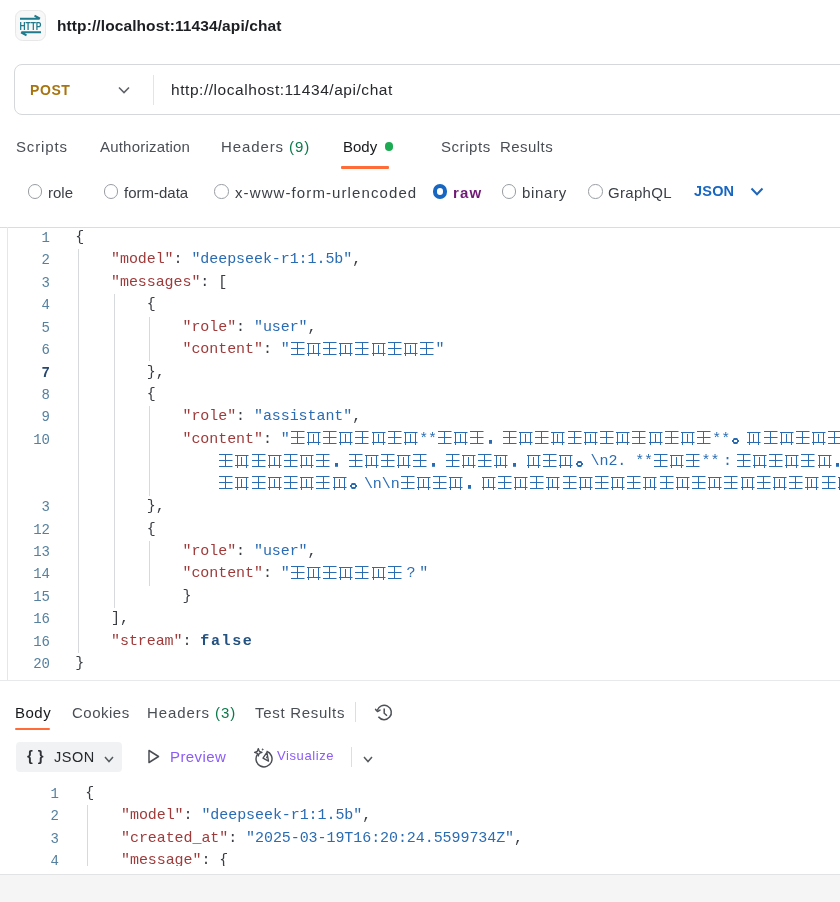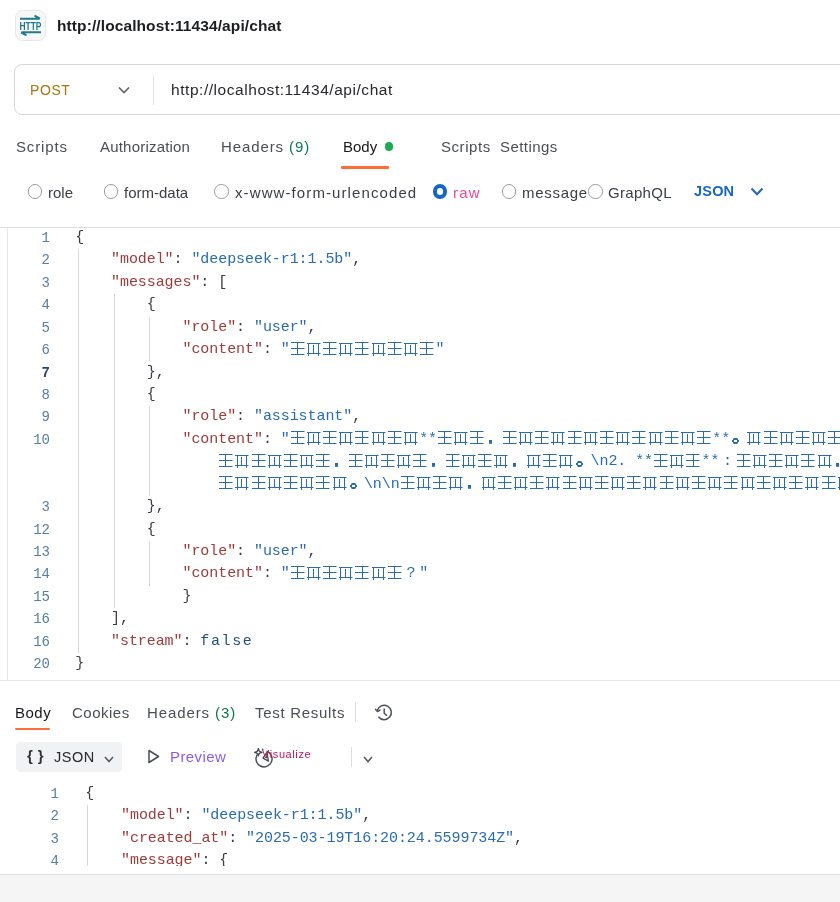--- a/index.html
+++ b/index.html
@@ -2,48 +2,48 @@
 <html><head><meta charset="utf-8">
 <style>
 html,body{margin:0;padding:0}
 body{width:840px;height:902px;position:relative;overflow:hidden;background:#fff;
  font-family:"Liberation Sans",sans-serif;-webkit-font-smoothing:antialiased}
 .abs{position:absolute}
 
 .title{left:57px;top:17px;font-size:15.5px;font-weight:700;color:#1c1e22;letter-spacing:.1px}
 
 .urlbox{left:14px;top:64px;width:840px;height:51px;border:1px solid #d5d8da;border-radius:8px;box-sizing:border-box}
-.post{left:30px;top:82px;font-size:14px;font-weight:400;color:#a8740f;letter-spacing:.6px}
+.post{left:30px;top:82px;font-size:14px;font-weight:700;color:#a8740f;letter-spacing:.6px}
 .vsep1{left:153px;top:75px;width:1px;height:30px;background:#e2e4e6}
 .url{left:171px;top:81px;font-size:15.5px;color:#26282c;letter-spacing:.55px}
 
 .tab{top:138px;font-size:15px;color:#4a4f56}
 .tabact{color:#17191c}
 .grn{color:#0b7a4b}
 .dot{left:384.7px;top:142.4px;width:8.5px;height:8.5px;border-radius:50%;background:#1cab53}
 .tabline{left:341px;top:166px;width:48px;height:2.5px;background:#ff6c37;border-radius:1px}
 
 .rad{top:184px;width:14.5px;height:14.5px;border-radius:50%;border:1.5px solid #989da3;box-sizing:border-box}
 .radon{border:4.4px solid #1766c2}
 .rlab{top:184px;font-size:15px;color:#3a3f46}
-.rlabon{color:#ec4899;font-weight:400;letter-spacing:1.2px}
+.rlabon{color:#701a75;font-weight:700;letter-spacing:1.2px}
 .json{left:694px;top:183px;font-size:14.5px;font-weight:700;color:#1766c2;letter-spacing:.2px}
 
 .edtop{left:0;top:227px;width:840px;height:1px;background:#dadcde}
 .edleft{left:7px;top:227px;width:1px;height:453px;background:#e4e6e8}
 .row{position:absolute;left:0;width:840px;height:22.42px;line-height:22.42px;white-space:pre;
  font-family:"Liberation Mono",monospace;font-size:15px;letter-spacing:-0.07px}
 .ln{position:absolute;left:0;width:50px;text-align:right;display:inline-block;
  font-size:14px;color:#55809f;letter-spacing:0}
 .lnb{color:#27486e;font-weight:700}
 .code{position:absolute;left:75.3px;color:#3a3e44}
 .k{color:#9f3a3a}
 .s{color:#2a6cb3}
 .p{color:#3a3e44}
-.b{color:#235180;font-weight:400;letter-spacing:1.6px}
+.b{color:#235180;font-weight:700;letter-spacing:1.6px}
 .ig{position:absolute;width:1px;background:#d7dadc}
 
 .z0,.z1,.pa,.pb{display:inline-block;width:16.2px;height:15.5px;vertical-align:-3px;
  background-repeat:no-repeat}
 .z0{background-image:linear-gradient(currentColor,currentColor),linear-gradient(currentColor,currentColor),linear-gradient(currentColor,currentColor),linear-gradient(currentColor,currentColor);
  background-size:13.5px 1.4px,13.5px 1.4px,13.5px 1.4px,1.4px 13.4px;
  background-position:1px 1px,1px 7px,1px 13px,7.2px 1px}
 .z1{background-image:linear-gradient(currentColor,currentColor),linear-gradient(currentColor,currentColor),linear-gradient(currentColor,currentColor),linear-gradient(currentColor,currentColor),linear-gradient(currentColor,currentColor);
  background-size:13.5px 1.4px,13.5px 1.4px,1.4px 13px,1.4px 13px,1.4px 8px;
  background-position:1px 2.2px,1px 12.2px,2.2px 2.2px,12px 2.2px,7.1px 4px}
@@ -53,21 +53,21 @@
 
 .div2{left:0;top:680px;width:840px;height:1px;background:#e7e9eb}
 .rtab{top:704px;font-size:15px;color:#4a4f56}
 .rtabact{color:#17191c}
 .rline{left:15px;top:727.5px;width:35px;height:2.5px;background:#ff6c37;border-radius:1px}
 .vsep2{left:355px;top:702px;width:1px;height:20px;background:#dcdfe2}
 .btn{left:16px;top:742px;width:106px;height:30px;background:#f1f2f3;border-radius:4px}
 .btxt{left:54px;top:749px;font-size:14.5px;color:#25282c;letter-spacing:.5px}
 .brace{left:27px;top:747px;font-size:15px;color:#2f3337;font-weight:600;letter-spacing:1px}
 .ptxt{left:170px;top:748px;font-size:15px;color:#8b5cf6;letter-spacing:.4px}
-.vtxt{left:262px;top:748px;font-size:11px;color:#be185d;letter-spacing:.6px}
+.vtxt{left:277px;top:748px;font-size:13px;color:#8b5cf6;letter-spacing:.6px}
 .vsep3{left:351px;top:747px;width:1px;height:20px;background:#dcdfe2}
 .rln{left:0;width:59px}
 .rcode{left:85.3px}
 .rclip{left:0;top:778px;width:840px;height:88px;overflow:hidden}
 
 .footer{left:0;top:874px;width:840px;height:28px;background:#f5f5f6;border-top:1px solid #e1e3e5;box-sizing:border-box}
 svg{position:absolute;overflow:visible}
 </style></head>
 <body>
 
@@ -88,33 +88,33 @@
 </svg>
 <div class="abs vsep1"></div>
 <span class="abs url">http://localhost:11434/api/chat</span>
 
 <span class="abs tab" style="left:16px;letter-spacing:.85px">Scripts</span>
 <span class="abs tab" style="left:100px;letter-spacing:.2px">Authorization</span>
 <span class="abs tab" style="left:221px;letter-spacing:.9px">Headers <span class="grn">(9)</span></span>
 <span class="abs tab tabact" style="left:343px">Body</span>
 <div class="abs dot"></div>
 <span class="abs tab" style="left:441px;letter-spacing:.55px">Scripts</span>
-<span class="abs tab" style="left:500px;letter-spacing:.45px">Settings</span>
+<span class="abs tab" style="left:500px;letter-spacing:.45px">Results</span>
 <div class="abs tabline"></div>
 
 <div class="abs rad" style="left:27.5px"></div>
 <span class="abs rlab" style="left:48px">role</span>
 <div class="abs rad" style="left:103.5px"></div>
 <span class="abs rlab" style="left:124px">form-data</span>
 <div class="abs rad" style="left:214px"></div>
 <span class="abs rlab" style="left:235px;letter-spacing:1.1px">x-www-form-urlencoded</span>
 <div class="abs rad radon" style="left:432.5px"></div>
 <span class="abs rlab rlabon" style="left:453px">raw</span>
 <div class="abs rad" style="left:501.5px"></div>
-<span class="abs rlab" style="left:522px;letter-spacing:.7px">message</span>
+<span class="abs rlab" style="left:522px;letter-spacing:.7px">binary</span>
 <div class="abs rad" style="left:588px"></div>
 <span class="abs rlab" style="left:608px;letter-spacing:.3px">GraphQL</span>
 <span class="abs json">JSON</span>
 <svg class="abs" style="left:750px;top:187px" width="14" height="10" viewBox="0 0 14 10">
  <path d="M1.5 1.5 L7 7.3 L12.5 1.5" fill="none" stroke="#1f66bb" stroke-width="2"></path>
 </svg>
 
 <div class="abs edtop"></div>
 <div class="abs edleft"></div>
 <div class="ig" style="left:77.9px;top:249.4px;height:403.6px"></div>

